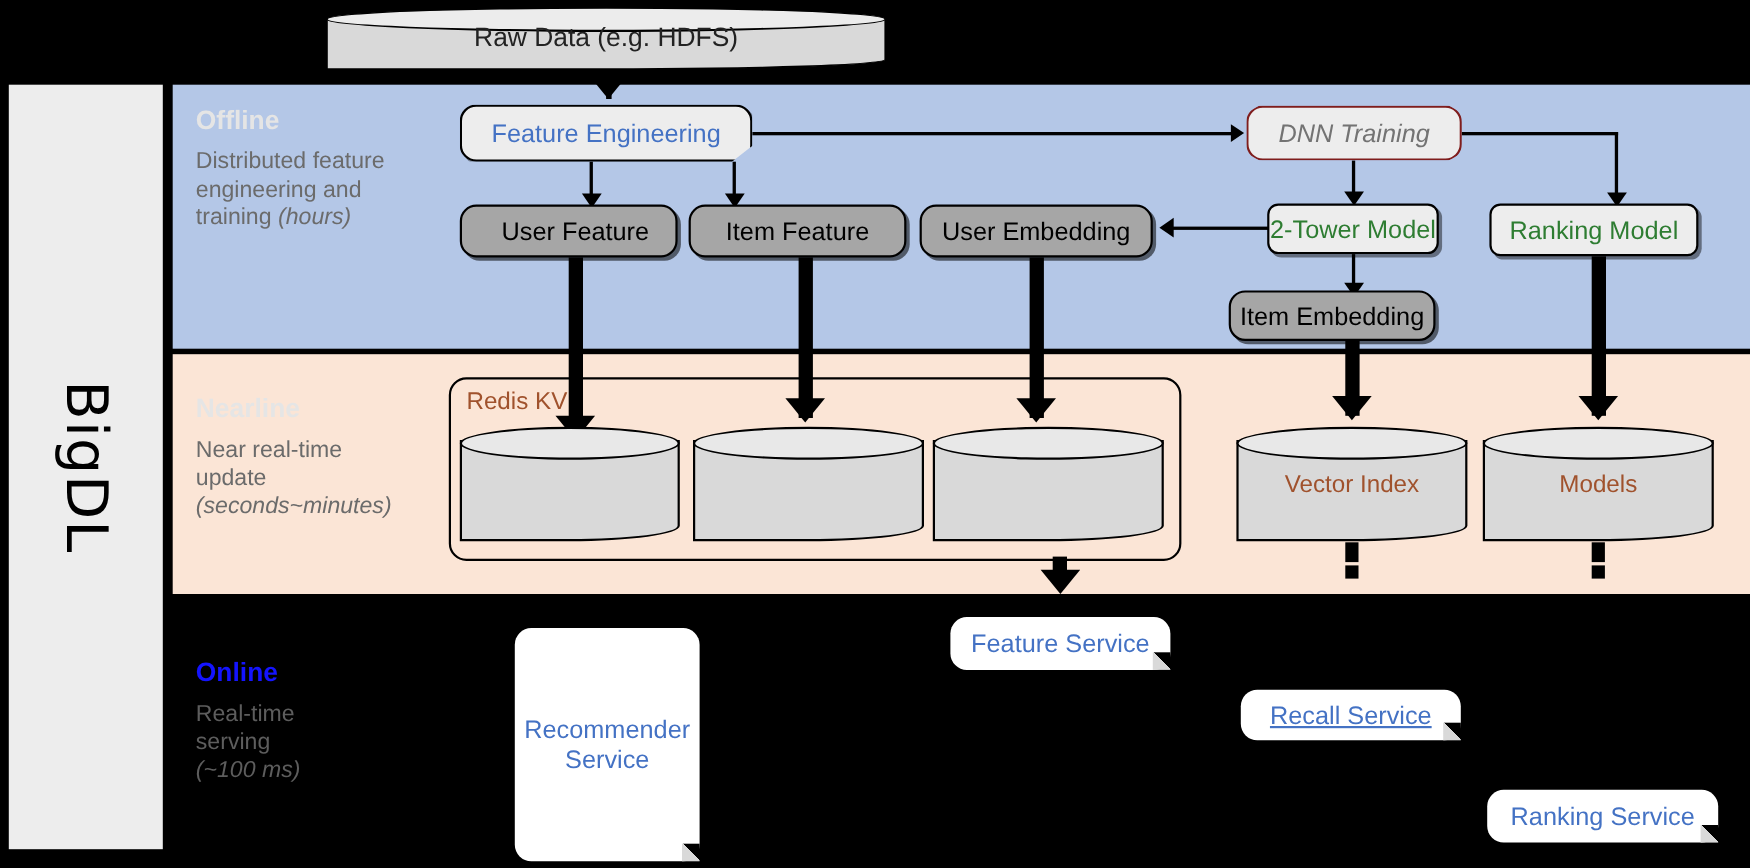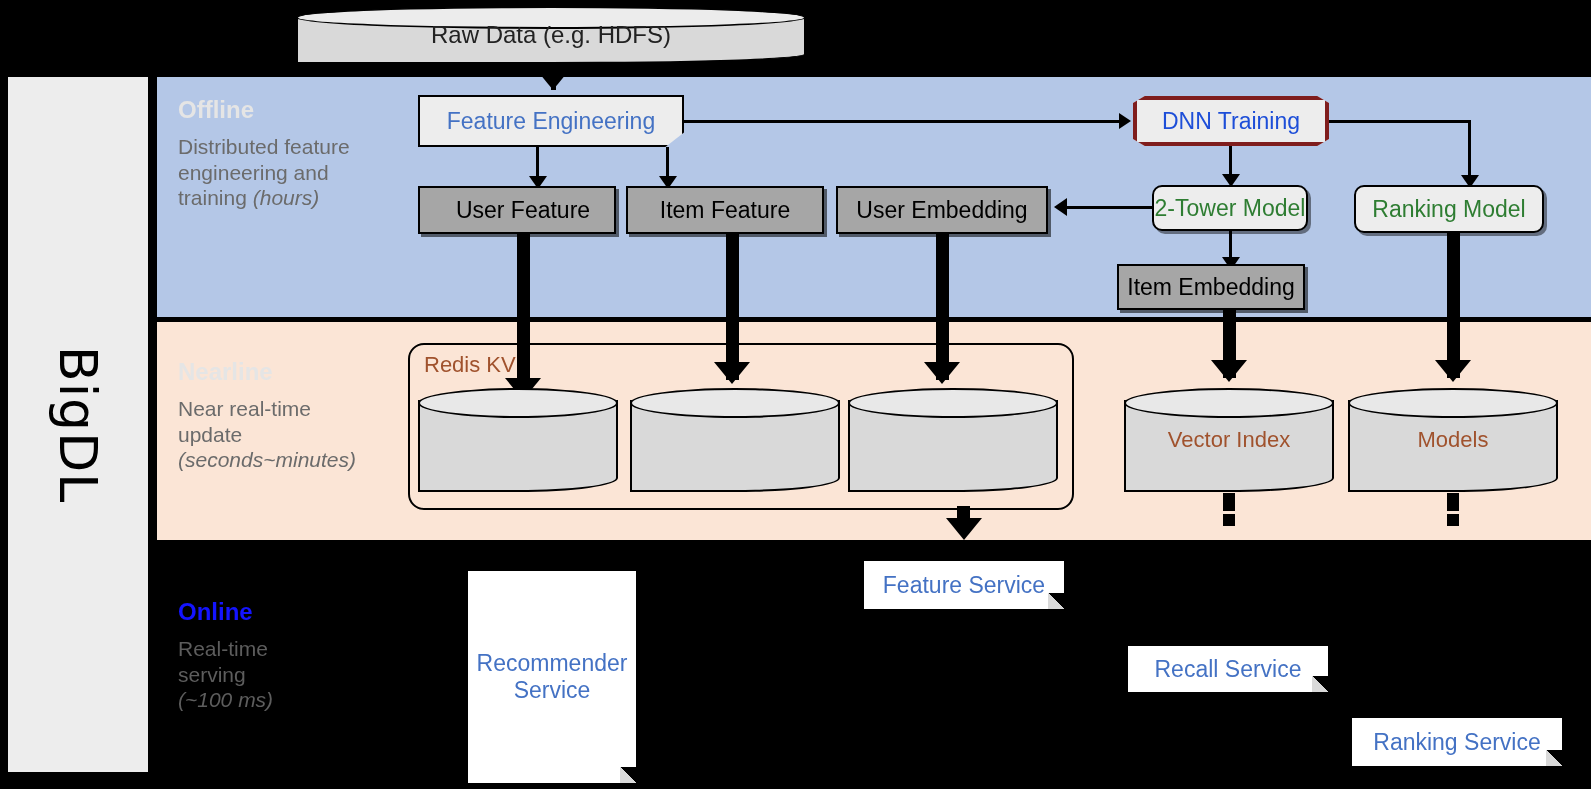--- a/index.html
+++ b/index.html
@@ -24,33 +24,33 @@
   .cap .sub{font-size:21px;color:#6b6b6b;line-height:1.22;}
   .cap .sub i{font-style:italic;}
   #cap-offline{left:178px;top:96px;}
   #cap-nearline{left:178px;top:358px;}
   #cap-online{left:178px;top:598px;}
   #cap-online .ttl{color:#1414ff;}
   #cap-online .sub{color:#5d5d5d;}
 
   
   .node{position:absolute;box-sizing:border-box;display:flex;align-items:center;
-        justify-content:center;text-align:center;}
+        justify-content:center;text-align:center;border-radius:15px;}
 
   
   .greybox{background:#a6a6a6;border:2px solid #000;color:#000;font-size:23px;
            box-shadow:3px 3px 0 rgba(0,0,0,.55);}
 
   
   .notch{background:#ededed;border:2px solid #000;color:#4472c4;font-size:23px;
          clip-path:polygon(0 0,100% 0,100% 72%,93% 100%,0 100%,0 28%);
          box-shadow:3px 3px 0 rgba(0,0,0,.35);}
-  .notch2{background:#ededed;color:#1d4ed8;font-size:23px;position:absolute;
-          border:4px solid #7f1d1d;
-          clip-path:polygon(6% 0,94% 0,100% 14%,100% 86%,94% 100%,6% 100%,0 86%,0 14%);}
+  .notch2{background:#ededed;color:#737373;font-size:23px;position:absolute;
+          border:2px solid #7f1d1d;
+          clip-path:polygon(6% 0,94% 0,100% 14%,100% 86%,94% 100%,6% 100%,0 86%,0 14%);font-style:italic;}
 
   
   .roundbox{background:#ededed;border:2.5px solid #000;border-radius:10px;color:#2e7d32;
             font-size:23px;box-shadow:3px 3px 0 rgba(0,0,0,.45);}
 
   
   .doc{background:#fff;color:#4472c4;font-size:23px;border:0;
        box-shadow:2px 2px 2px rgba(0,0,0,.45);}
   .doc::after{content:"";position:absolute;right:0;bottom:0;width:16px;height:16px;
               background:linear-gradient(225deg,#000 0 48%,#d9d9d9 48% 100%);}
@@ -243,21 +243,21 @@
 
   <div class="node doc" style="left:864px;top:561px;width:200px;height:48px;position:absolute;">
     <span>Feature Service</span>
   </div>
 
   <div class="node doc" style="left:468px;top:571px;width:168px;height:212px;position:absolute;flex-direction:column;">
     <span>Recommender</span>
     <span>Service</span>
   </div>
 
-  <div class="node doc" style="left:1128px;top:646px;width:200px;height:46px;position:absolute;">
+  <div class="node doc" style="left:1128px;top:627px;width:200px;height:46px;position:absolute;text-decoration:underline;">
     <span>Recall Service</span>
   </div>
 
   <div class="node doc" style="left:1352px;top:718px;width:210px;height:48px;position:absolute;">
     <span>Ranking Service</span>
   </div>
 
 </div>
 
 </body></html>

